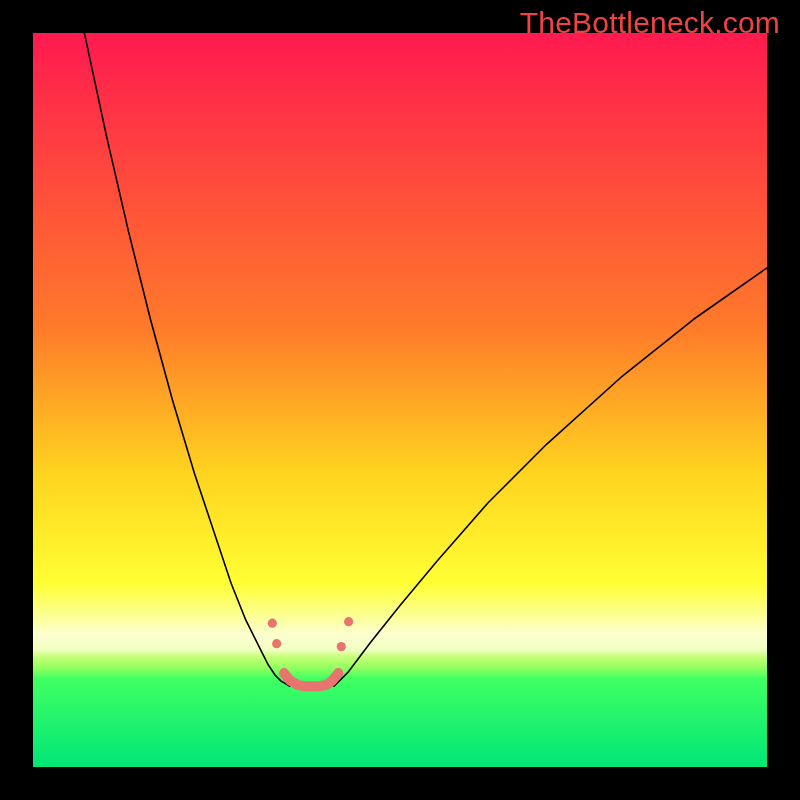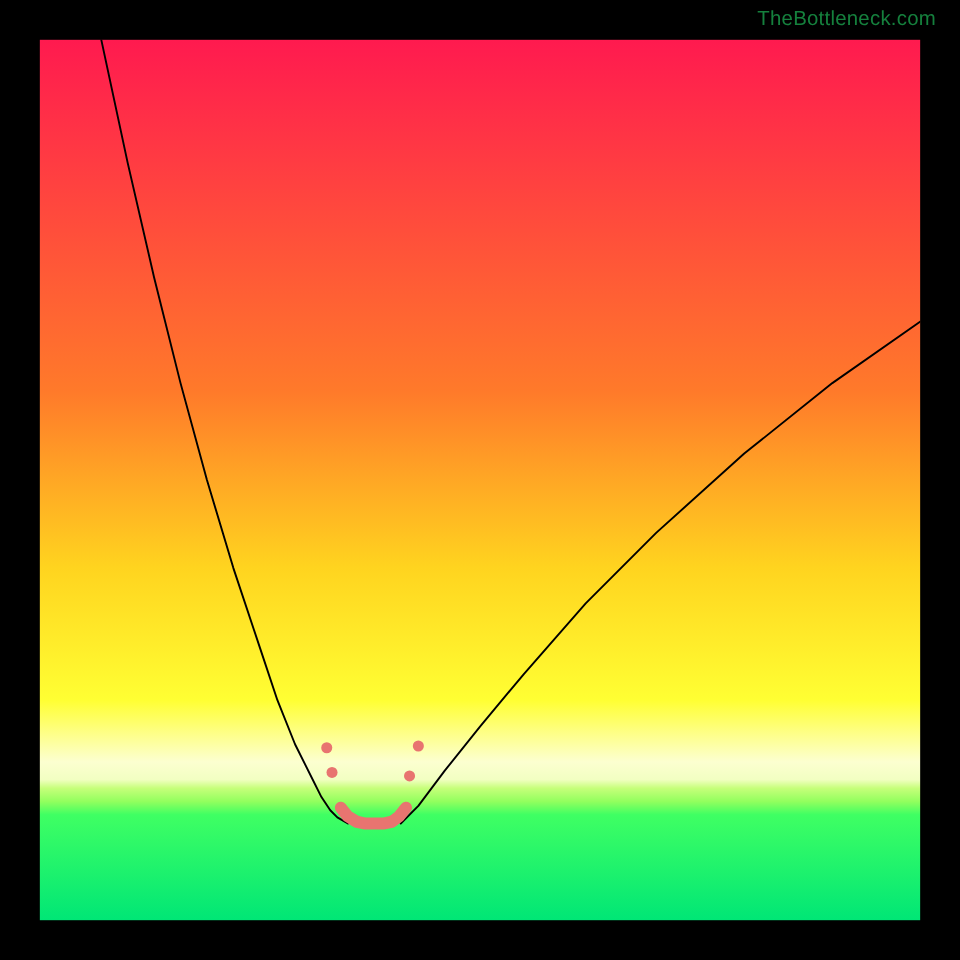--- a/index.html
+++ b/index.html
@@ -10,23 +10,23 @@
     height: 800px;
     background: #000;
     position: relative;
   }
 
   .watermark {
     position: absolute;
     top: 6px;
     right: 20px;
     font-family: Arial, sans-serif;
-    font-size: 17px;
+    font-size: 30px;
     font-weight: 500;
-    color: #15803d;
+    color: #ef4444;
     letter-spacing: 0.2px;
   }
 
   .plot {
     position: absolute;
     top: 33px;
     left: 33px;
     width: 734px;
     height: 734px;
   }

